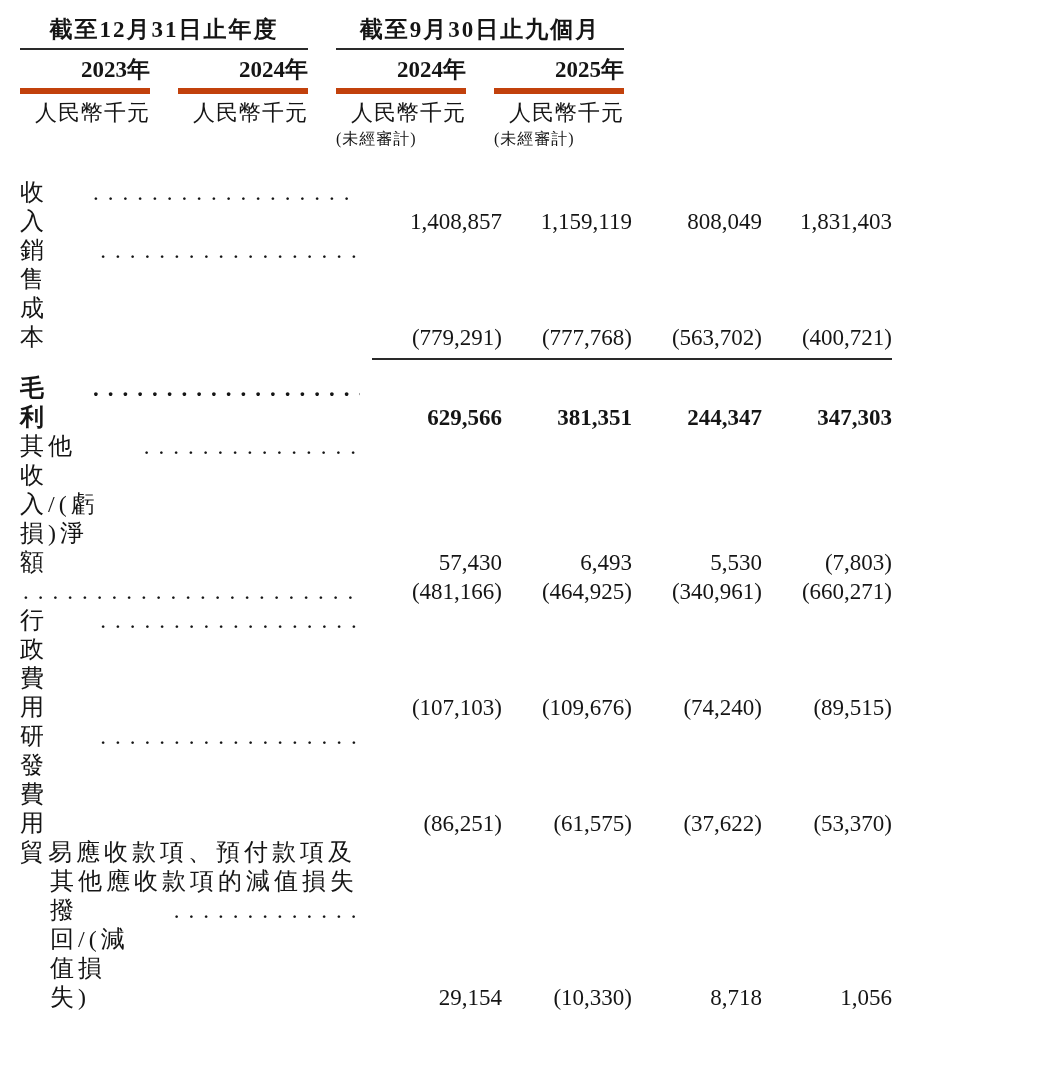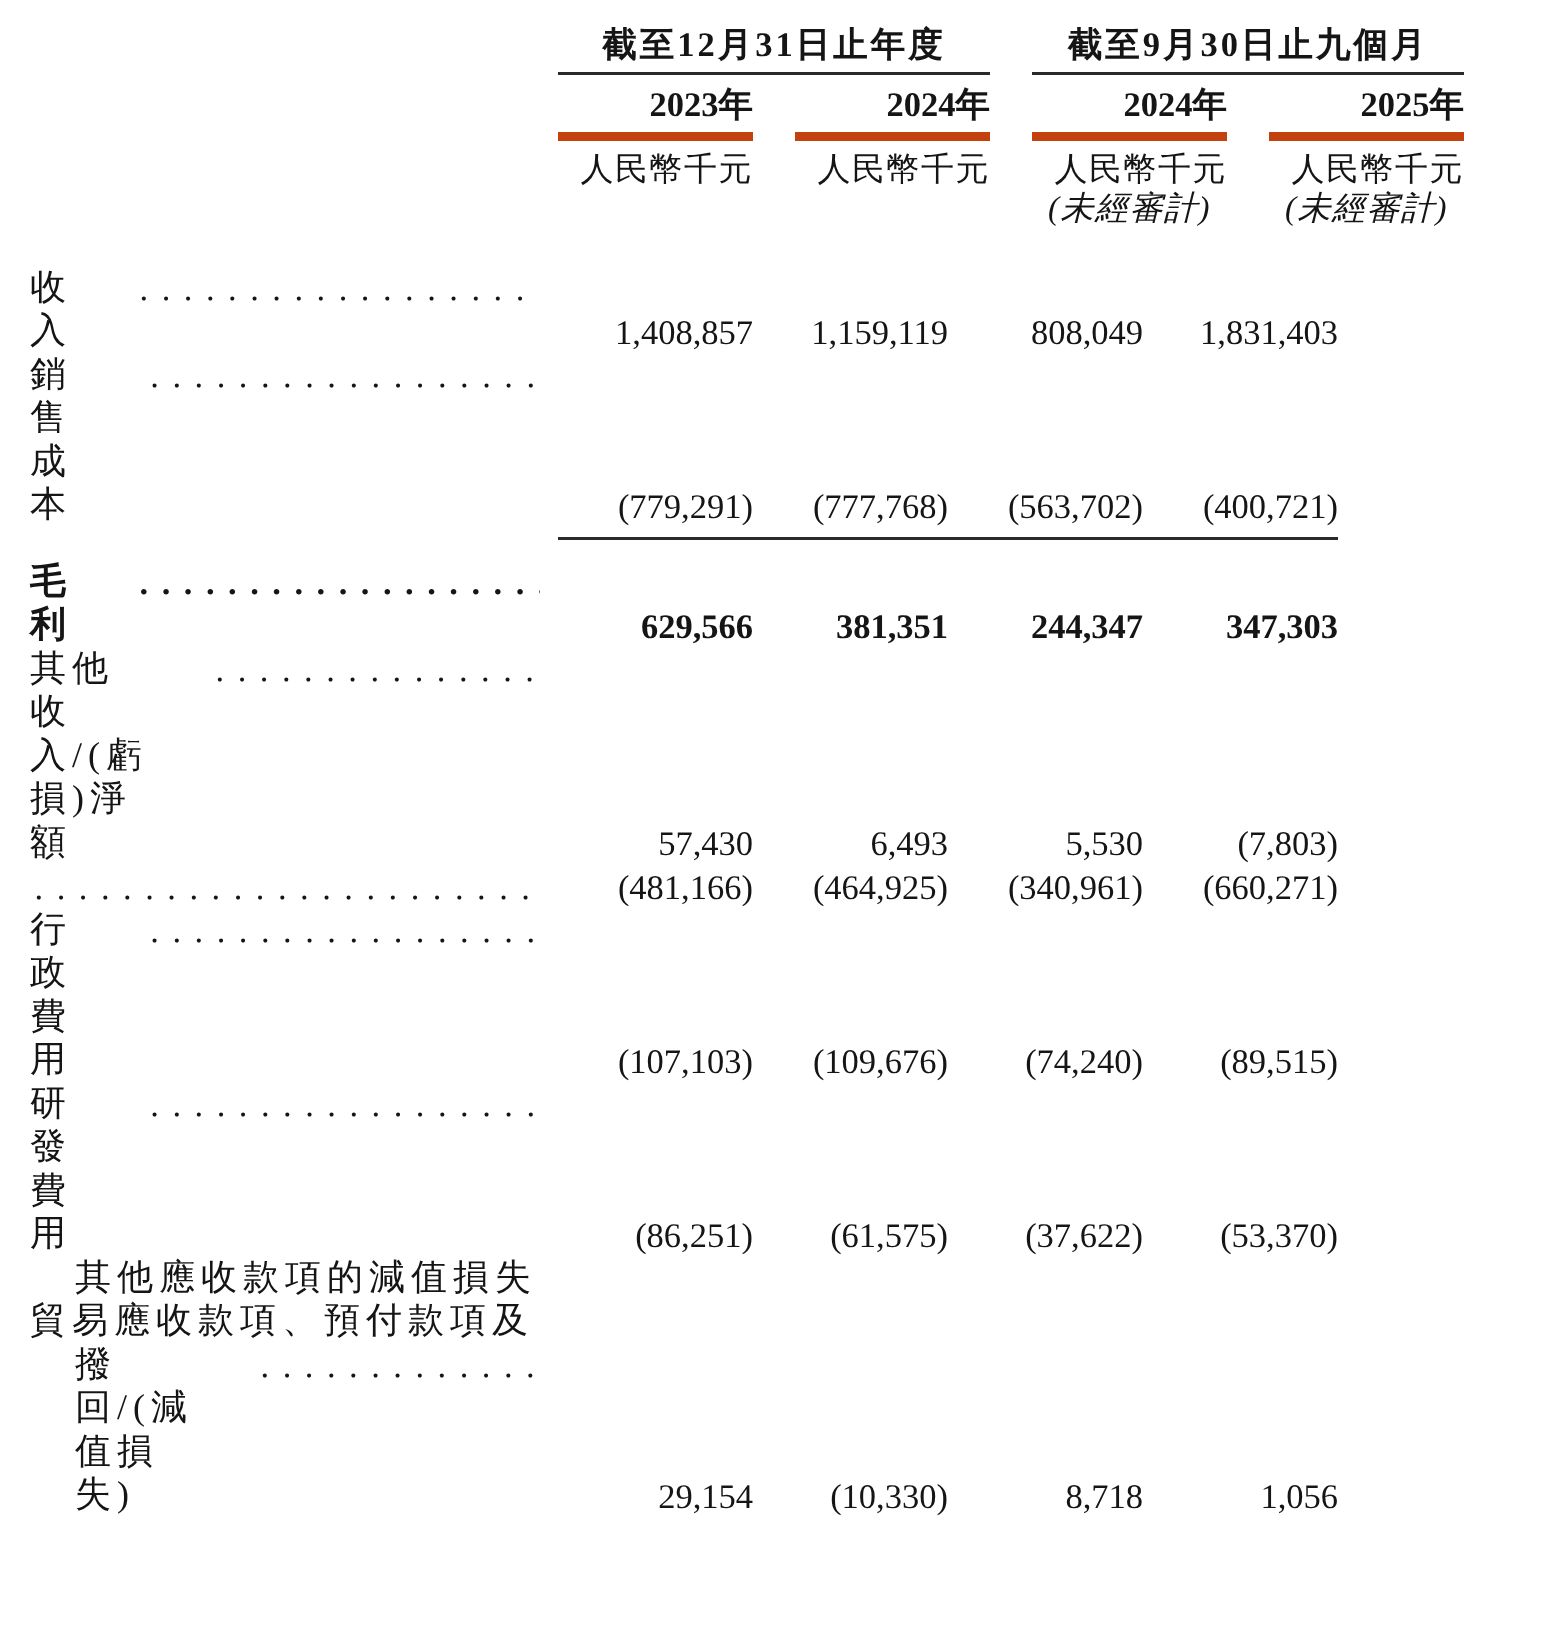--- a/index.html
+++ b/index.html
@@ -11,21 +11,21 @@
   .sheet {
     position: relative;
     width: 1040px; height: 1090px;
     box-sizing: border-box;
     padding: 16px 0 0 20px;
     overflow: hidden;
   }
   .b { font-weight: bold; }
 
   
-  .indent-col { margin-left: 352px; display: flex; gap: 28px; }
+  .indent-col { display: flex; gap: 28px; }
   .hgroup {
     width: 288px; text-align: center;
     font-size: 23px; line-height: 27px; font-weight: bold;
     letter-spacing: 2px;
     border-bottom: 2px solid #2a2a2a;
     padding-bottom: 5px;
   }
   .hcell { width: 130px; box-sizing: border-box; }
   .hyear {
     text-align: right; font-weight: bold;
@@ -33,22 +33,22 @@
     padding: 6px 0 5px 0;
     border-bottom: 6px solid #c2410c;
   }
   .hunit {
     text-align: right; 
     font-size: 22px; line-height: 26px;
     letter-spacing: 1px;
     padding-top: 6px;
   }
   .hnote {
-    text-align: center; font-style: italic;
-    font-size: 22px; line-height: 26px;
+    text-align: left; 
+    font-size: 16px; line-height: 26px;
     letter-spacing: 1px;
   }
 
   
   .tbody { margin-top: 26px; }
   .row { display: flex; align-items: flex-end; }
   .row.gap { margin-top: 22px; }
   .label {
     width: 340px; margin-right: 12px;
     font-size: 24px; line-height: 29px;
@@ -200,25 +200,25 @@
         </div>
         <div class="cells">
           <div class="cell">(86,251)</div>
           <div class="cell">(61,575)</div>
           <div class="cell">(37,622)</div>
           <div class="cell">(53,370)</div>
         </div>
       </div>
       <div class="row">
         <div class="label">
+          <div class="label-line">
+            <span>貿易應收款項、預付款項及</span>
+          </div>
           <div class="label-line ind">
             <span>其他應收款項的減值損失</span>
-          </div>
-          <div class="label-line">
-            <span>貿易應收款項、預付款項及</span>
           </div>
           <div class="label-line ind">
             <span>撥回/(減值損失)</span>
             <span class="leader"></span>
           </div>
         </div>
         <div class="cells">
           <div class="cell">29,154</div>
           <div class="cell">(10,330)</div>
           <div class="cell">8,718</div>

